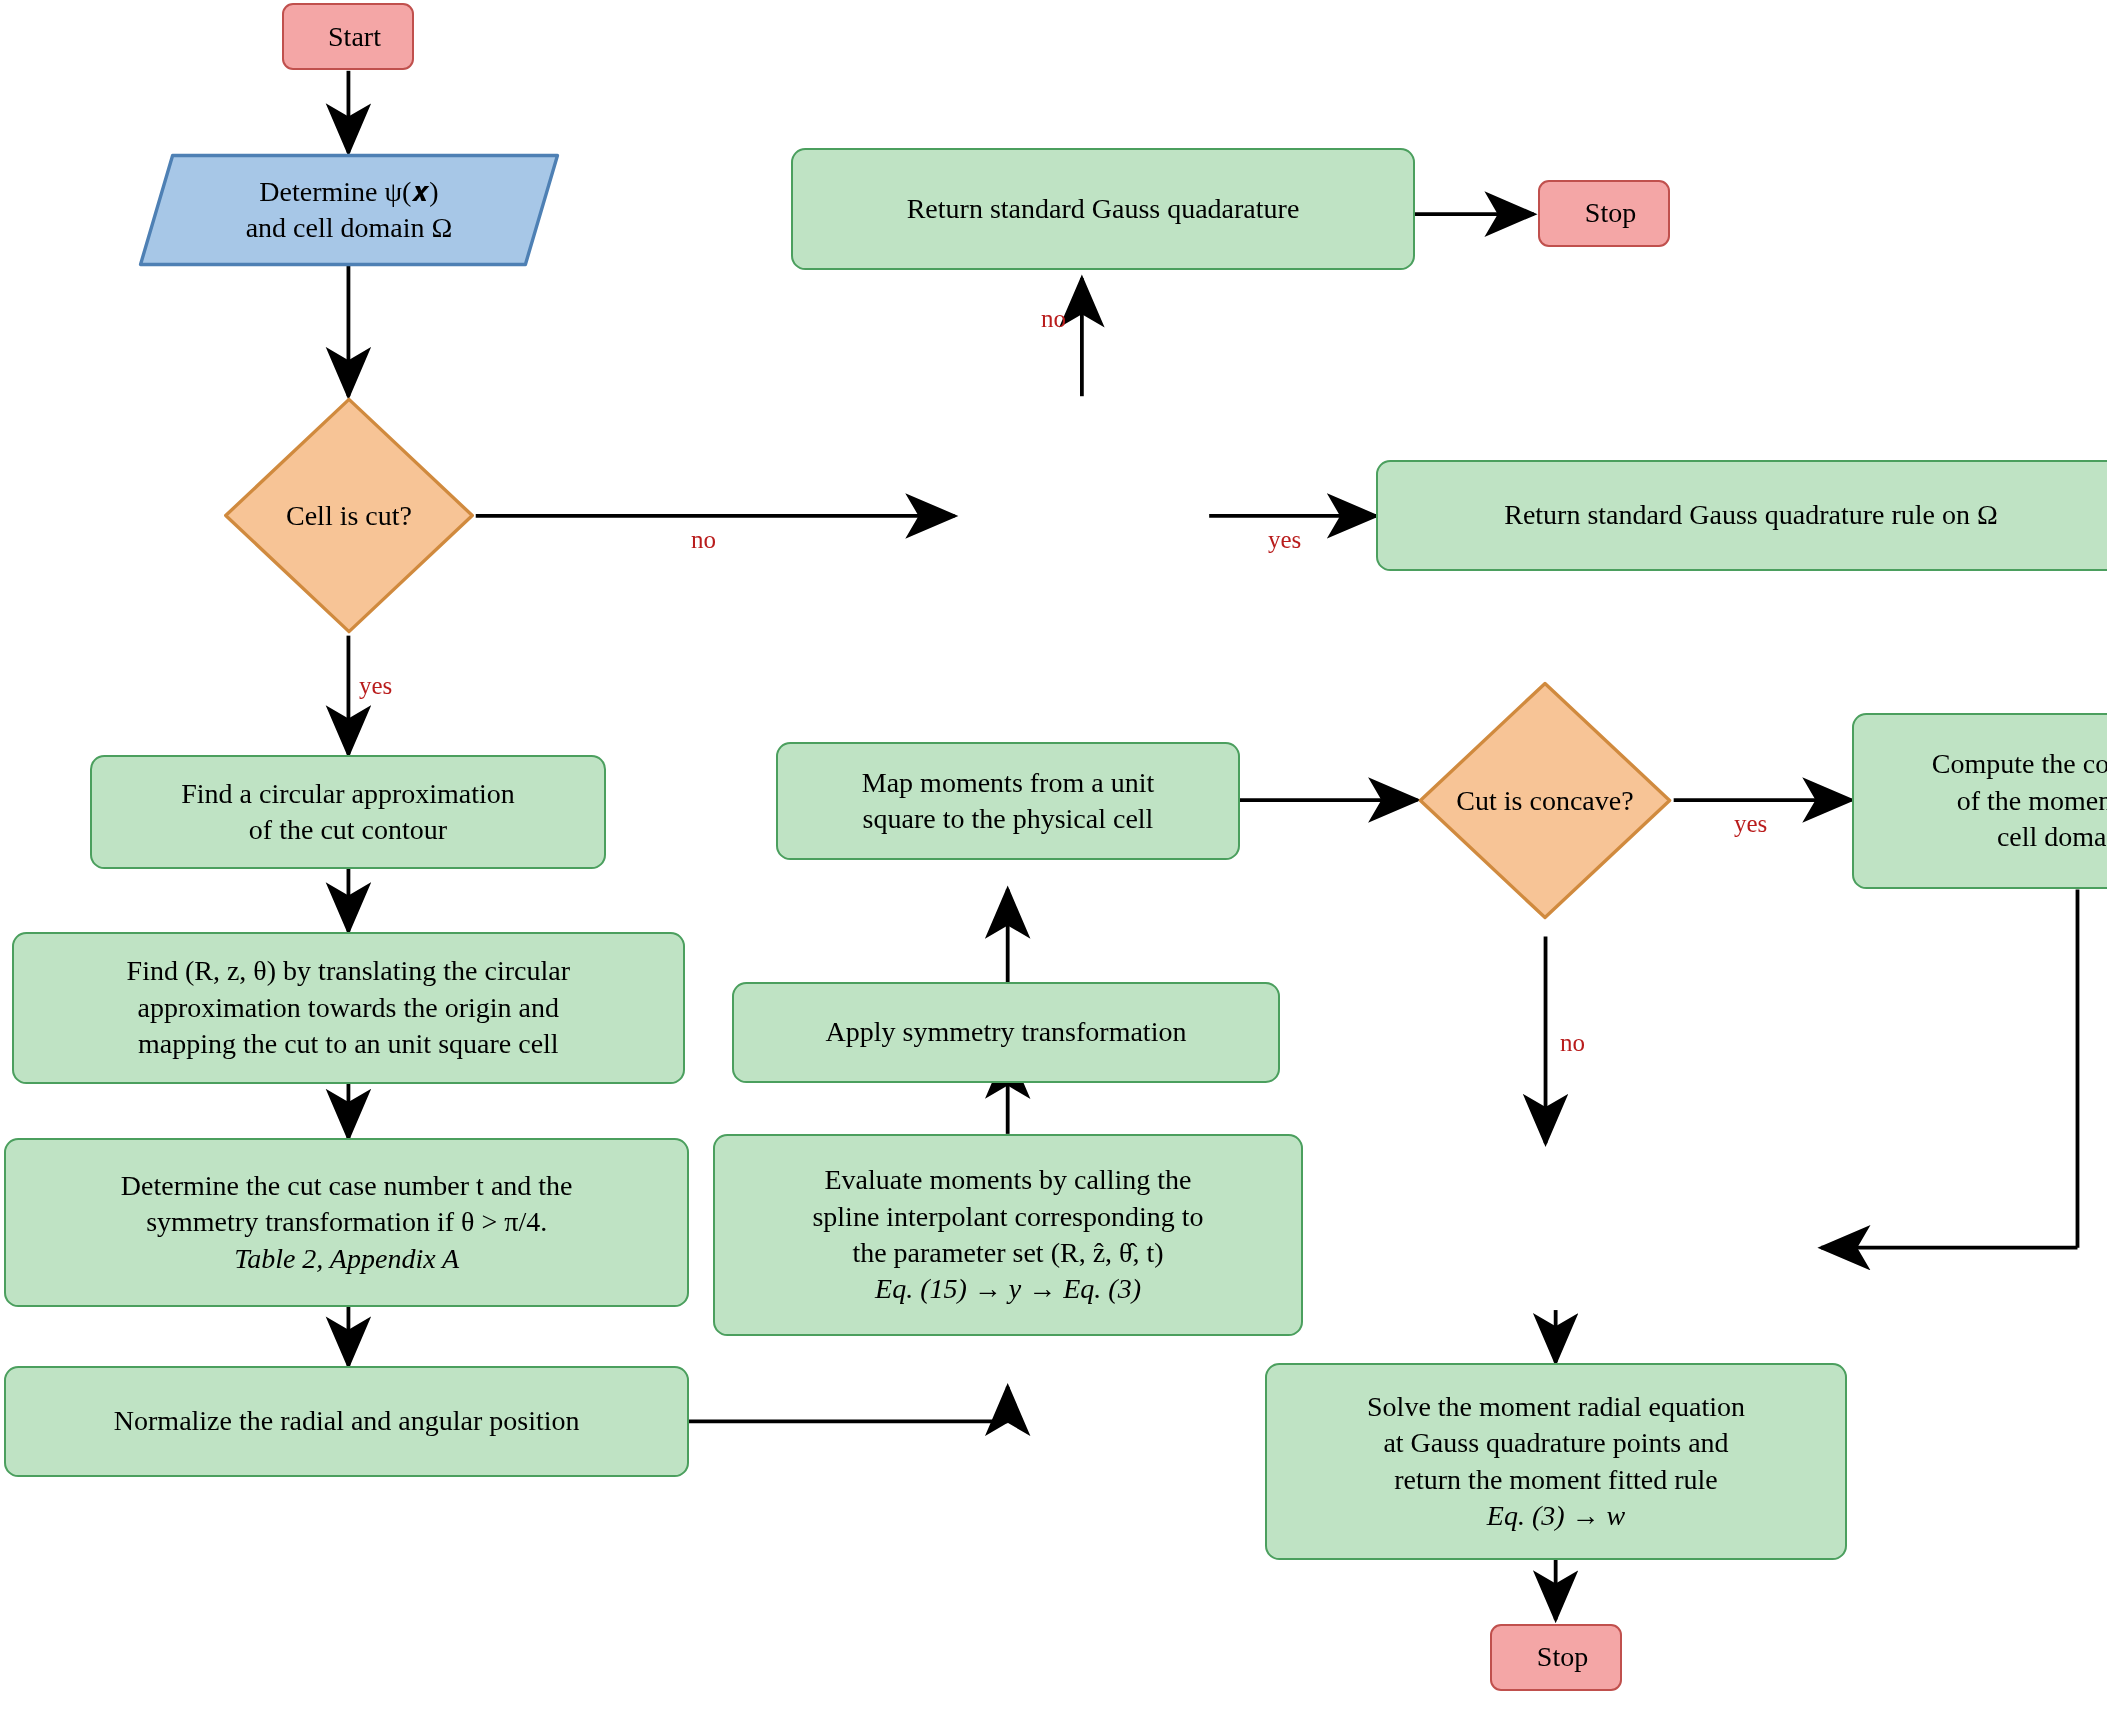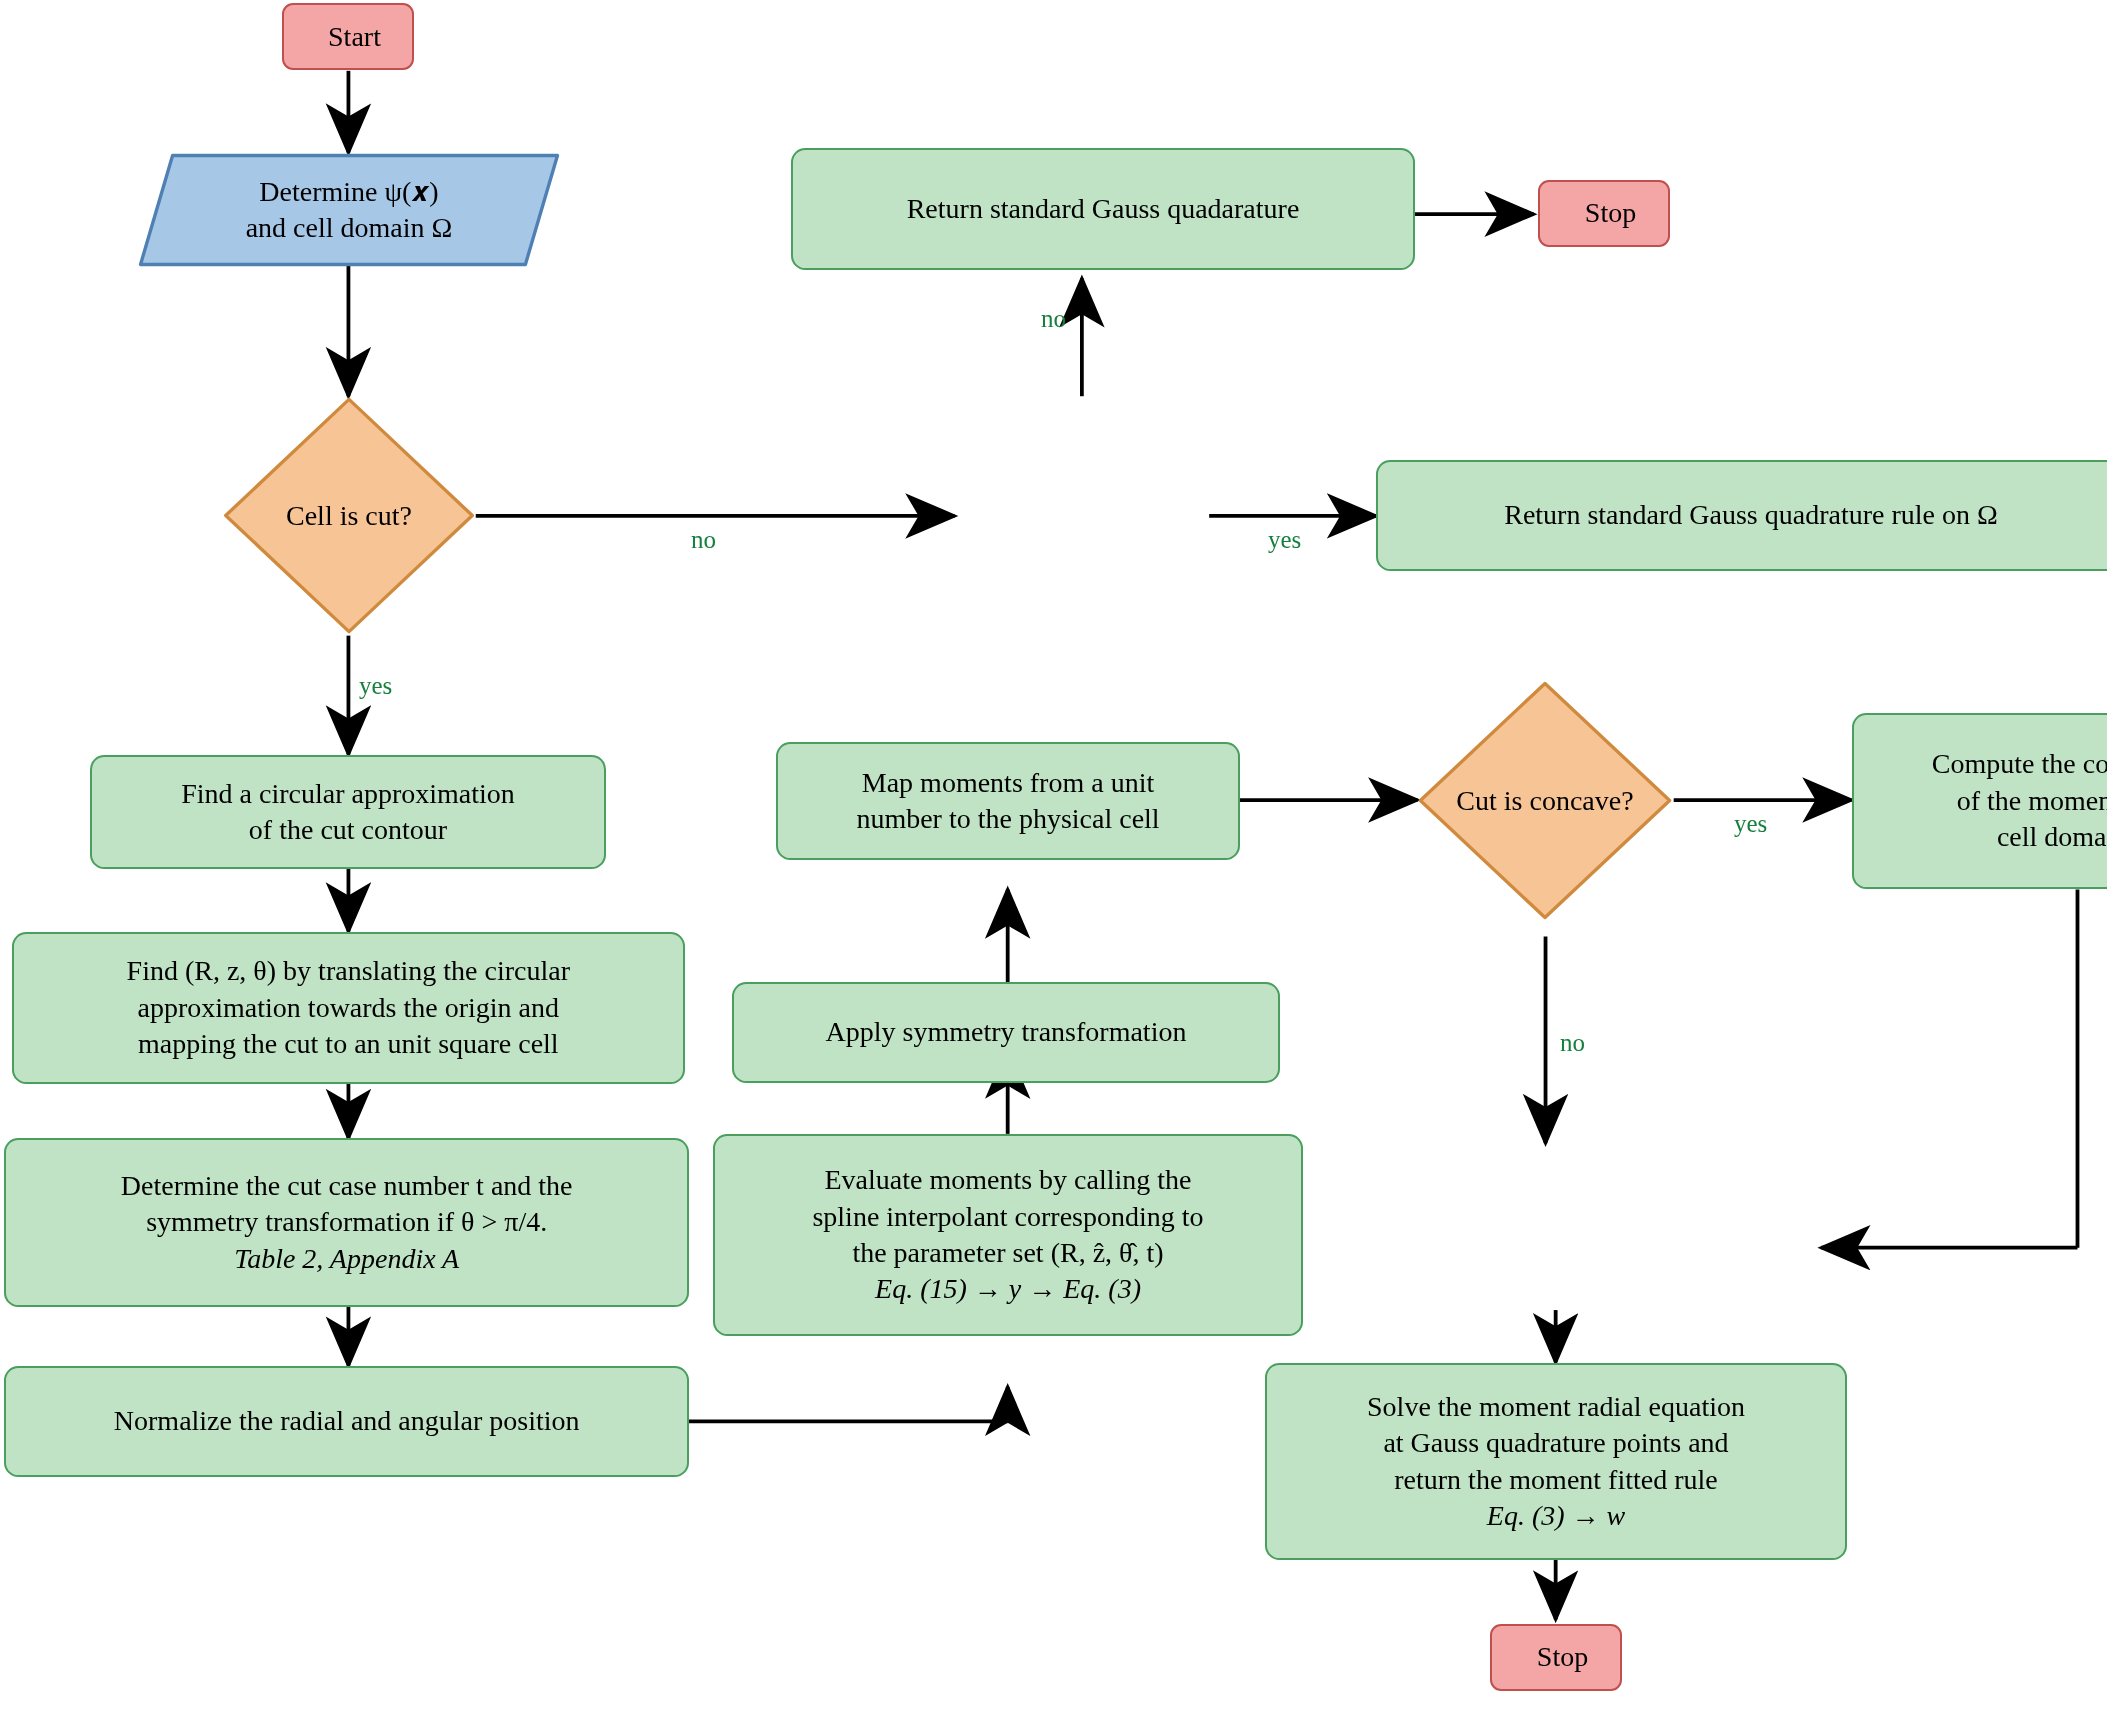--- a/index.html
+++ b/index.html
@@ -70,21 +70,21 @@
     display: flex;
     align-items: center;
     justify-content: center;
     text-align: center;
     font-size: 28px;
     color: #000;
   }
   .edge-label {
     position: absolute;
     font-size: 25px;
-    color: #15803d;
+    color: #b91c1c;
     z-index: 4;
     white-space: nowrap;
   }
   .ital { font-style: italic; }
 </style>
 </head>
 <body>
 
 <div id="canvas">
 
@@ -227,21 +227,21 @@
     </div>
   </div>
 
   <div class="node process" style="left:732px; top:982px; width:548px; height:101px;">
     <div class="txt">Apply symmetry transformation</div>
   </div>
 
   <div class="node process" style="left:776px; top:742px; width:464px; height:118px;">
     <div class="txt">
       <div>Map moments from a unit</div>
-      <div>number to the physical cell</div>
+      <div>square to the physical cell</div>
     </div>
   </div>
 
   <div class="node process" style="left:1852px; top:713px; width:449px; height:176px;">
     <div class="txt">
       <div>Compute the complement</div>
       <div>of the moment on the</div>
       <div>cell domain Ω</div>
     </div>
   </div>

